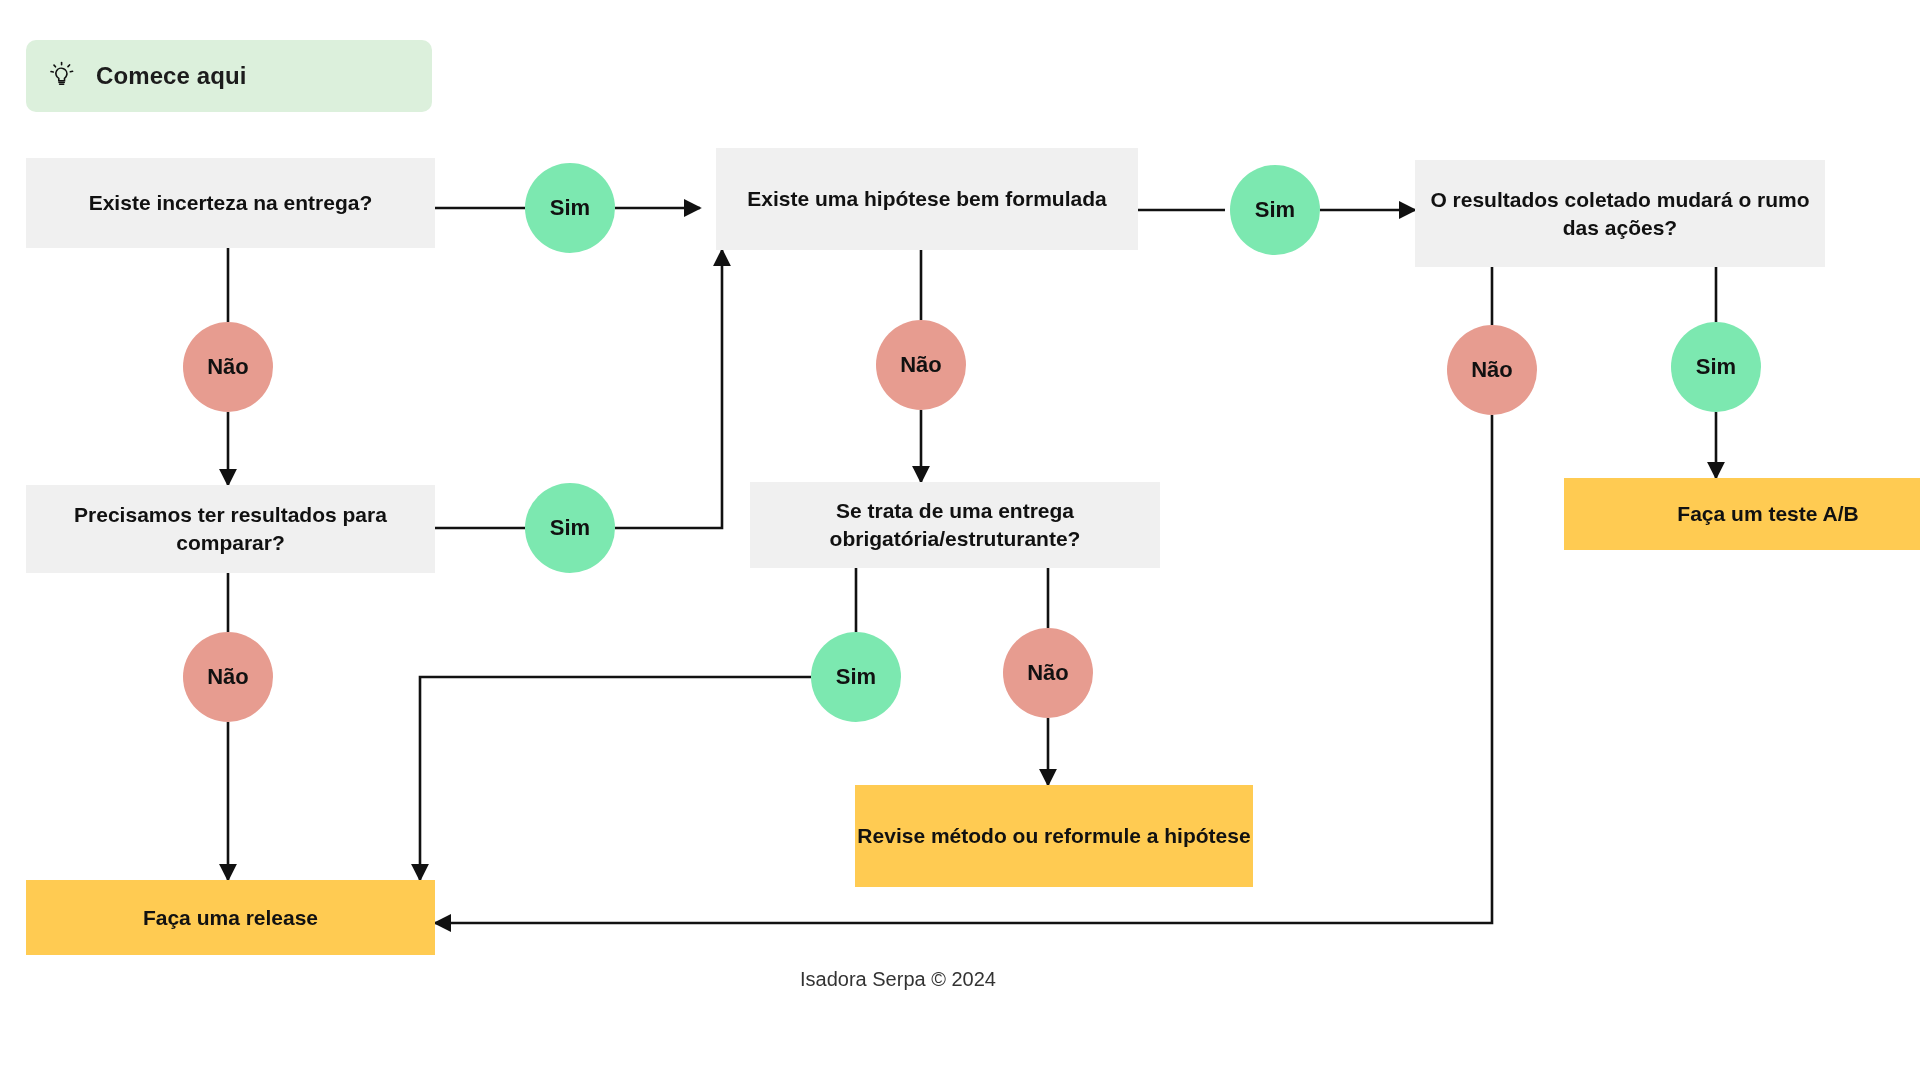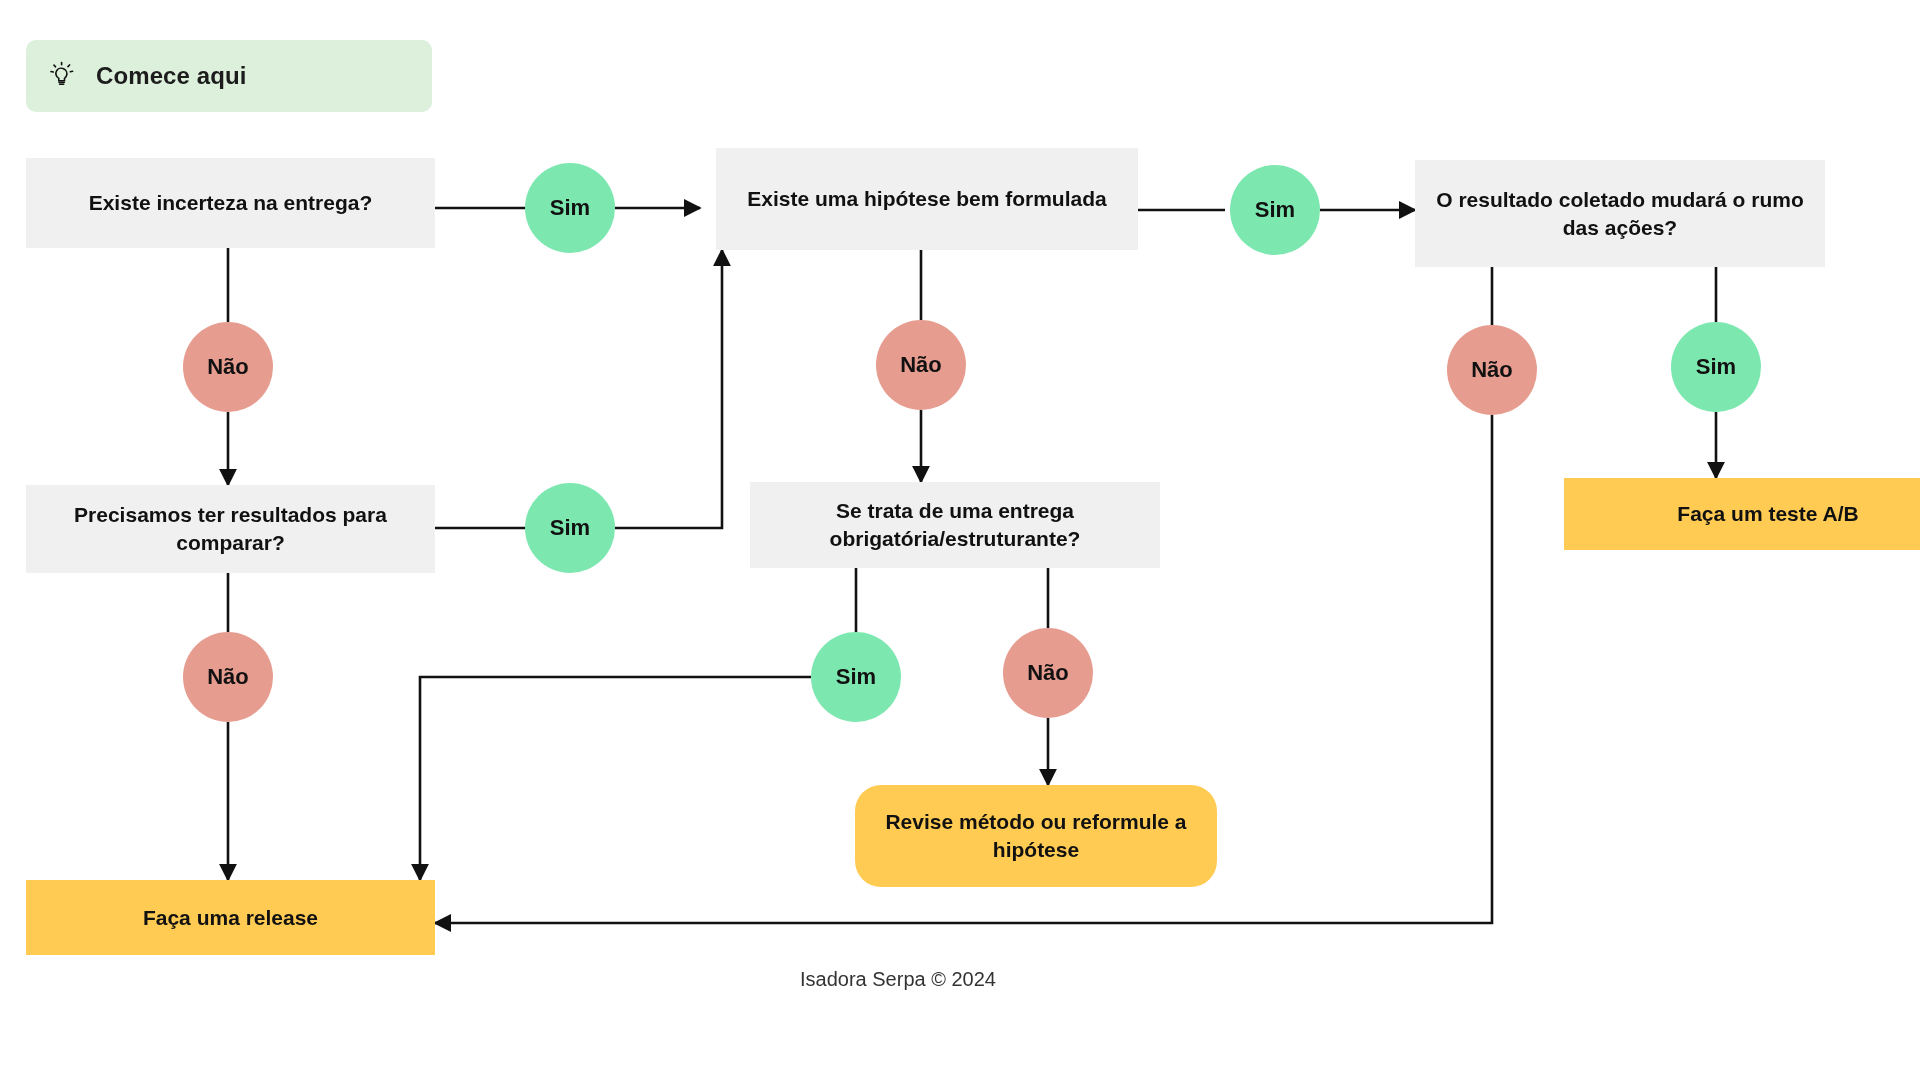--- a/index.html
+++ b/index.html
@@ -172,36 +172,36 @@
 
   <div class="node-box question" style="left:26px; top:158px; width:409px; height:90px;">
     <span>Existe  incerteza na entrega?</span>
   </div>
 
   <div class="node-box question" style="left:700px; top:148px; width:422px; height:102px;margin-left:16px;">
     <span>Existe uma hipótese bem formulada</span>
   </div>
 
   <div class="node-box question" style="left:1415px; top:160px; width:410px; height:107px;">
-    <span>O resultado coletado mudará o rumo das ações?</span>
+    <span>O resultados coletado mudará o rumo das ações?</span>
   </div>
 
   <div class="node-box question" style="left:26px; top:485px; width:409px; height:88px;">
     <span>Precisamos ter resultados para comparar?</span>
   </div>
 
   <div class="node-box outcome" style="left:26px; top:880px; width:409px; height:75px;">
     <span>Faça uma release</span>
   </div>
 
   <div class="node-box question" style="left:750px; top:482px; width:410px; height:86px;">
     <span>Se trata de uma entrega obrigatória/estruturante?</span>
   </div>
 
-  <div class="node-box outcome" style="left:855px; top:785px; width:362px; height:102px;border-radius:26px;">
+  <div class="node-box outcome" style="left:855px; top:785px; width:398px; height:102px;">
     <span>Revise método ou reformule a hipótese</span>
   </div>
 
   <div class="node-box outcome" style="left:1564px; top:478px; width:408px; height:72px;">
     <span>Faça um teste A/B</span>
   </div>
 
   <div class="node-circle yes" style="left:525px; top:163px; width:90px; height:90px;">
     <span>Sim</span>
   </div>

